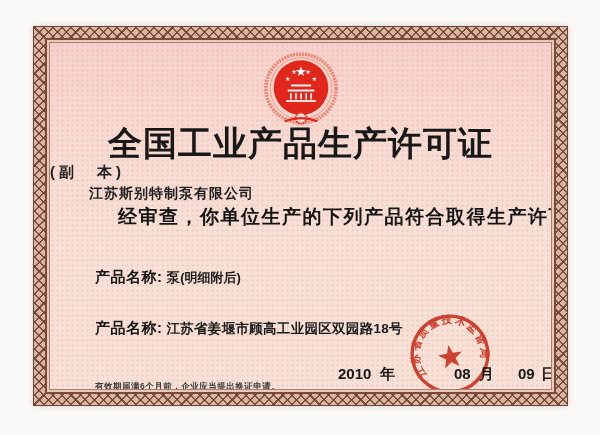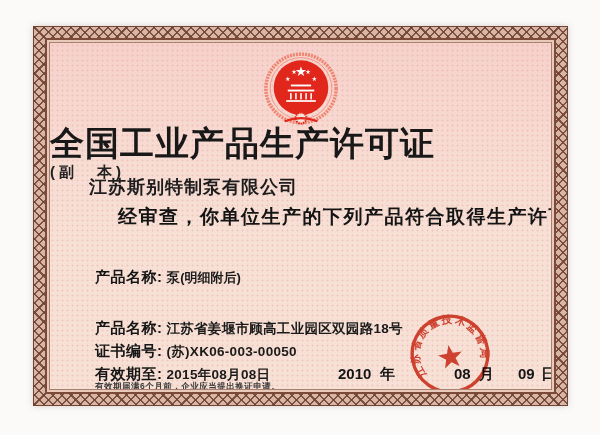--- a/index.html
+++ b/index.html
@@ -31,28 +31,28 @@
     background-color:#f7e0d6;
     background-image:
       radial-gradient(rgba(228,160,148,.38) .7px, rgba(228,160,148,0) 1.4px),
       linear-gradient(180deg, rgba(246,199,196,.6) 0%, rgba(246,199,196,.18) 32%, rgba(246,199,196,0) 55%);
     background-size:5px 5px,100% 100%;
     overflow:hidden;
   }
   
   .emblem{position:absolute;left:50%;top:9px;transform:translateX(-50%);width:78px;height:76px;}
   .title{
-    position:absolute;left:0;top:78px;width:100%;text-align:left;
+    position:absolute;left:0;top:78px;width:100%;text-align:center;
     font-size:34px;font-weight:800;color:#181818;letter-spacing:1px;white-space:nowrap;
   }
   .subtitle{
     position:absolute;left:0;top:120px;width:100%;text-align:left;
     font-size:15px;font-weight:600;color:#222;letter-spacing:4px;
   }
-  .company{position:absolute;left:39px;top:132px;font-size:18px;font-weight:700;color:#1d1d1d;letter-spacing:1px;}
+  .company{position:absolute;left:39px;top:142px;font-size:14px;font-weight:700;color:#1d1d1d;letter-spacing:1px;}
   .stmt1{position:absolute;left:20px;top:161px;width:470px;font-size:19px;font-weight:800;color:#141414;letter-spacing:1.5px;text-indent:48px;white-space:nowrap;}
   .stmt2{position:absolute;left:20px;top:190px;font-size:19px;font-weight:800;color:#141414;letter-spacing:1.5px;}
   .row{position:absolute;left:45px;white-space:nowrap;}
   .row .lbl{font-size:15px;font-weight:800;color:#161616;letter-spacing:.5px;margin-top:38px;}
   .row .colon{font-size:15px;font-weight:800;color:#161616;}
   .row .val{font-size:13.5px;font-weight:700;color:#1a1a1a;letter-spacing:.3px;}
   .row .note{font-size:13px;font-weight:700;color:#1a1a1a;}
   .r1{top:225px;} .r2{top:251px;} .r3{top:276px;} .r4{top:299px;} .r5{top:322px;}
   .date{position:absolute;left:0;top:322px;width:100%;height:20px;}
   .date span{position:absolute;font-size:15px;font-weight:800;color:#151515;}
@@ -104,28 +104,20 @@
         <div class="stmt1">经审查，你单位生产的下列产品符合取得生产许可证</div>
 
         <div class="row r1">
           <span class="lbl">产品名称</span><span class="colon">:</span>
           <span class="val">泵</span><span class="note">(明细附后)</span>
         </div>
         <div class="row r3">
           <span class="lbl">产品名称</span><span class="colon">:</span>
           <span class="val">江苏省姜堰市顾高工业园区双园路18号</span>
         </div>
-        <div class="row r4">
-          <span class="lbl">证书编号</span><span class="colon">:</span>
-          <span class="val">(苏)XK06-003-00050</span>
-        </div>
-        <div class="row r5">
-          <span class="lbl">有效期至</span><span class="colon">:</span>
-          <span class="val">2015年08月08日</span>
-        </div>
 
         <div class="date">
           <span class="d-year">2010</span>
           <span class="d-yu">年</span>
           <span class="d-month">08</span>
           <span class="d-mu">月</span>
           <span class="d-day">09</span>
           <span class="d-du">日</span>
         </div>
 

